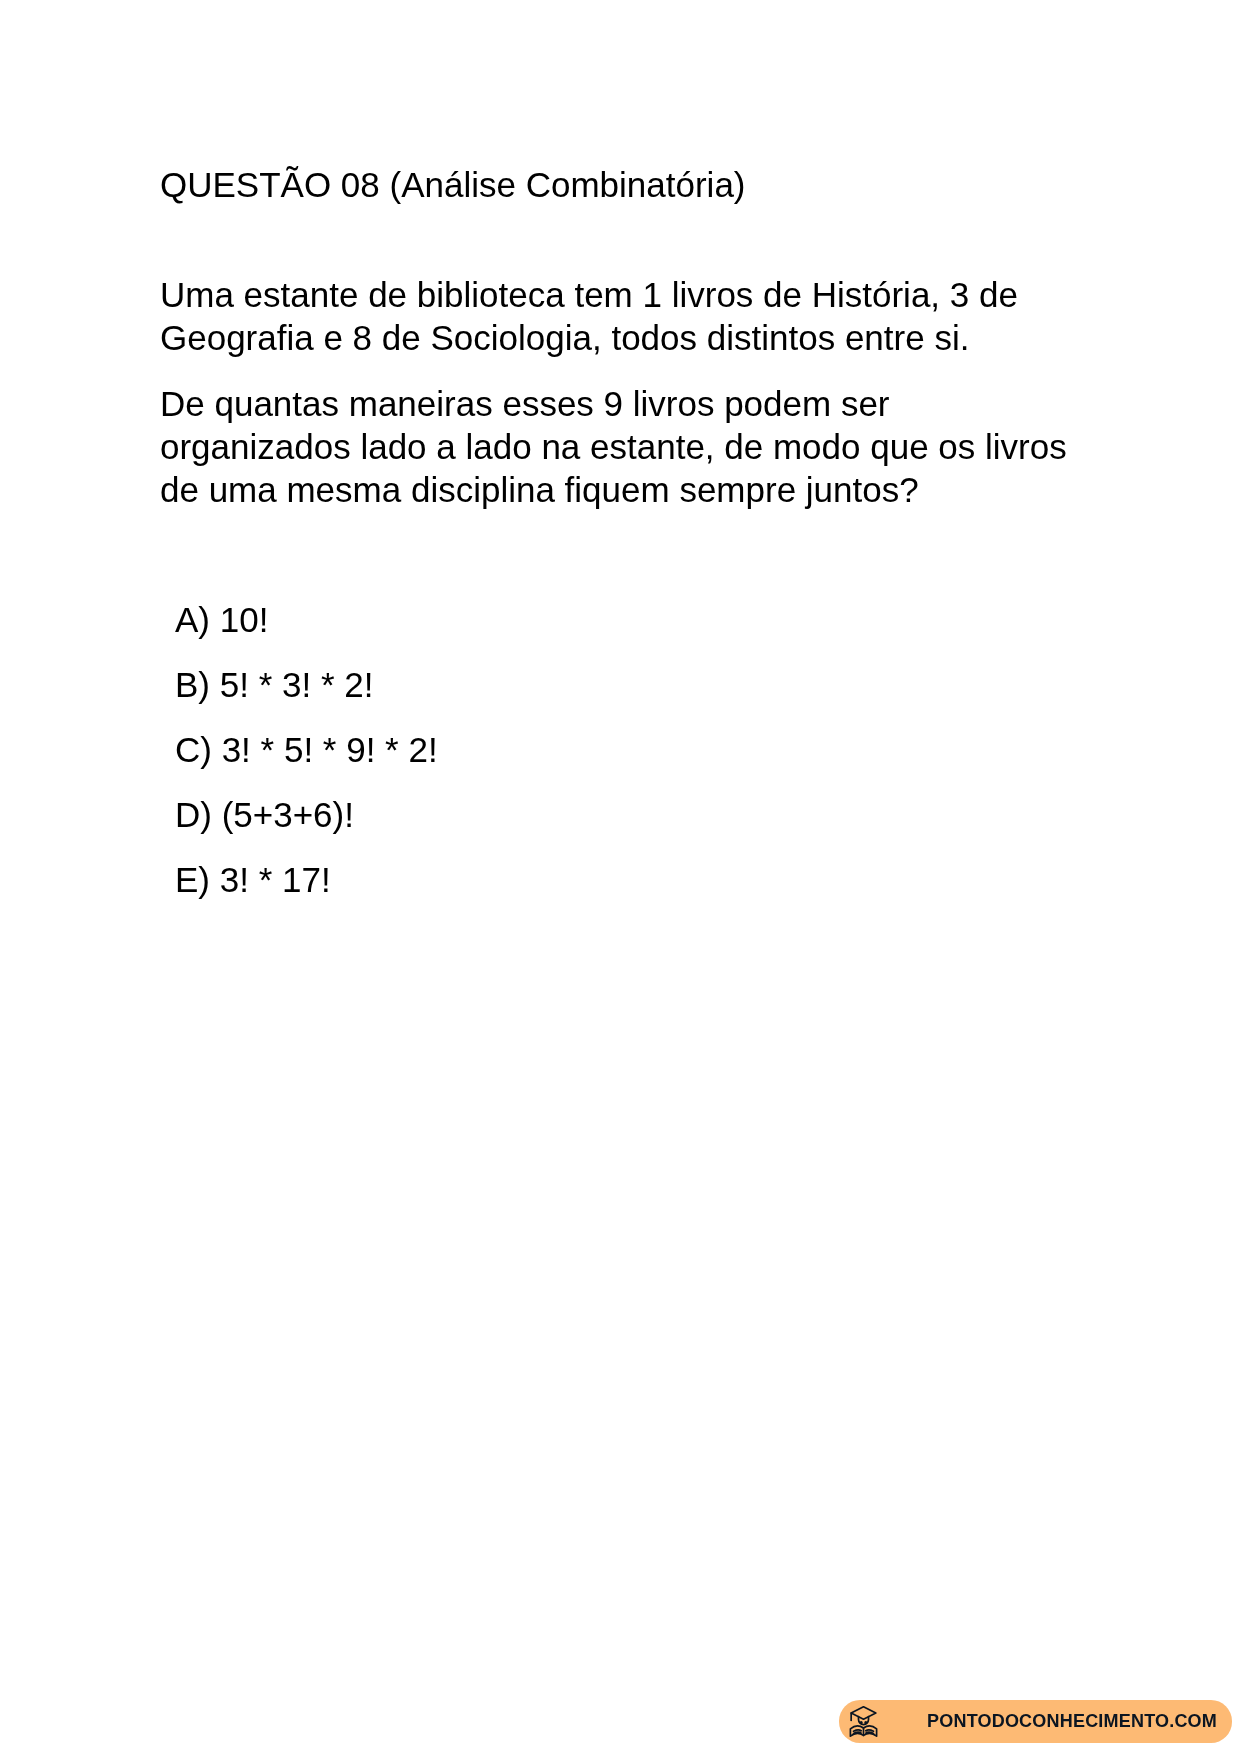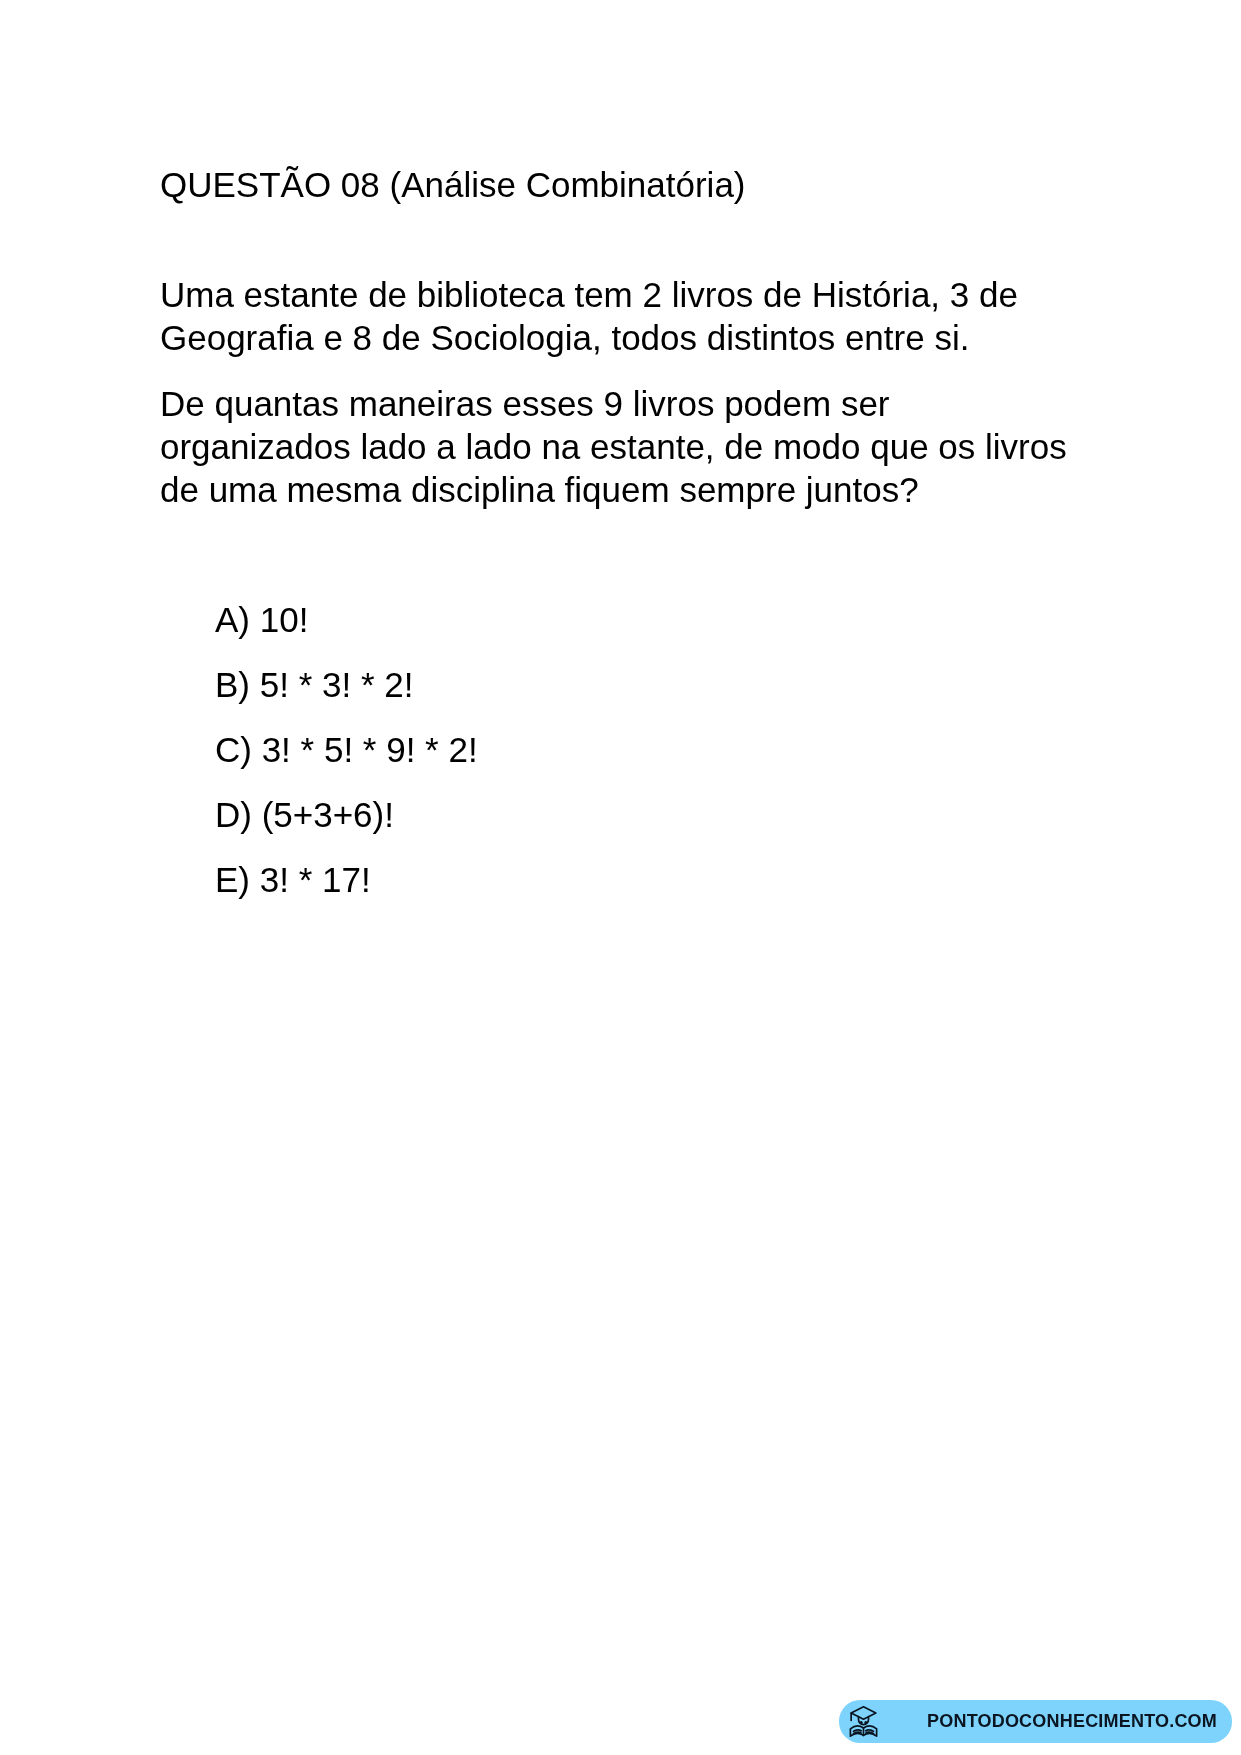--- a/index.html
+++ b/index.html
@@ -39,21 +39,20 @@
   .options {
     position: absolute;
     left: 175px;
     top: 598px;
     font-size: 35px;
     line-height: 43px;
   }
   .option {
     white-space: nowrap;
     margin-bottom: 22px;
-    margin-left: 40px;
   }
   .brand-badge {
     position: absolute;
     right: 9px;
     bottom: 12px;
     height: 43px;
     border-radius: 21px;
     display: inline-flex;
     align-items: center;
     padding: 0 15px 0 6px;
@@ -78,39 +77,39 @@
   }
 </style>
 </head>
 <body>
 
 <div class="page">
 
   <h1 class="doc-title">QUESTÃO 08 (Análise Combinatória)</h1>
 
   <div class="para para-1">
-    <div class="line">Uma estante de biblioteca tem 2 livros de História, 3 de</div>
+    <div class="line">Uma estante de biblioteca tem 1 livros de História, 3 de</div>
     <div class="line">Geografia e 8 de Sociologia, todos distintos entre si.</div>
   </div>
 
   <div class="para para-2">
     <div class="line">De quantas maneiras esses 9 livros podem ser</div>
     <div class="line">organizados lado a lado na estante, de modo que os livros</div>
     <div class="line">de uma mesma disciplina fiquem sempre juntos?</div>
   </div>
 
   <div class="options">
     <div class="option">A) 10!</div>
     <div class="option">B) 5! * 3! * 2!</div>
     <div class="option">C) 3! * 5! * 9! * 2!</div>
     <div class="option">D) (5+3+6)!</div>
     <div class="option">E) 3! * 17!</div>
   </div>
 
-  <a class="brand-badge" href="#" style="background-color: #7dd3fc; gap: 43px;">
+  <a class="brand-badge" href="#" style="background-color: #fdba74; gap: 43px;">
     <span class="badge-icon">
       <svg viewBox="0 0 48 48" width="37" height="37" fill="none" stroke="#0b1521" stroke-width="2.2" stroke-linecap="round" stroke-linejoin="round">
 
         <path d="M8 13 L24 5 L40 13 L24 21 Z"></path>
         <path d="M8 13 v8"></path>
         <circle cx="8" cy="22.5" r="1.2" fill="#0b1521" stroke="none"></circle>
 
         <path d="M17.5 17.5 v4 a6.5 6.5 0 0 0 13 0 v-4"></path>
         <circle cx="21" cy="25.5" r="2" fill="#0b1521" stroke="none"></circle>
         <circle cx="27" cy="25.5" r="2" fill="#0b1521" stroke="none"></circle>

